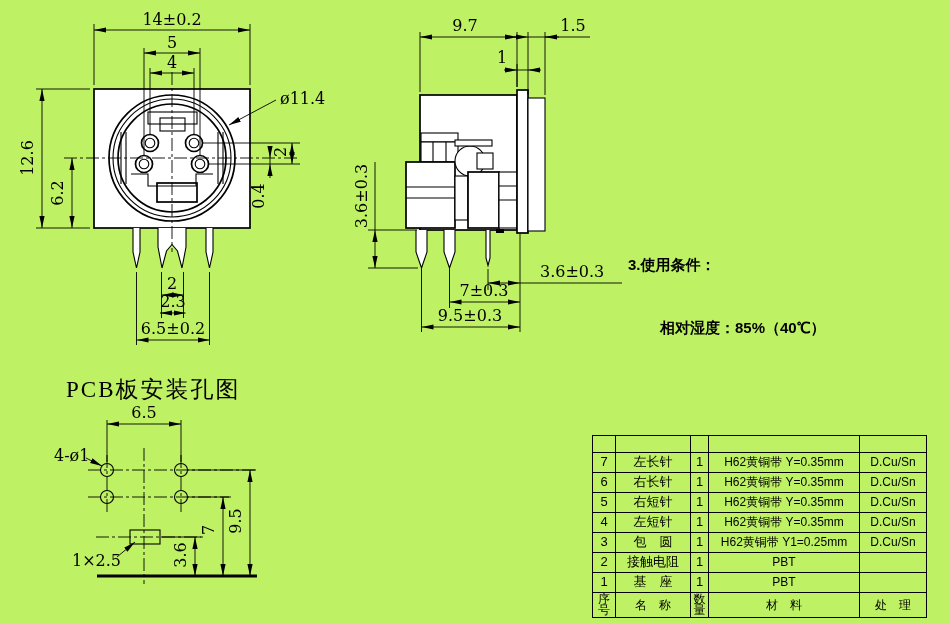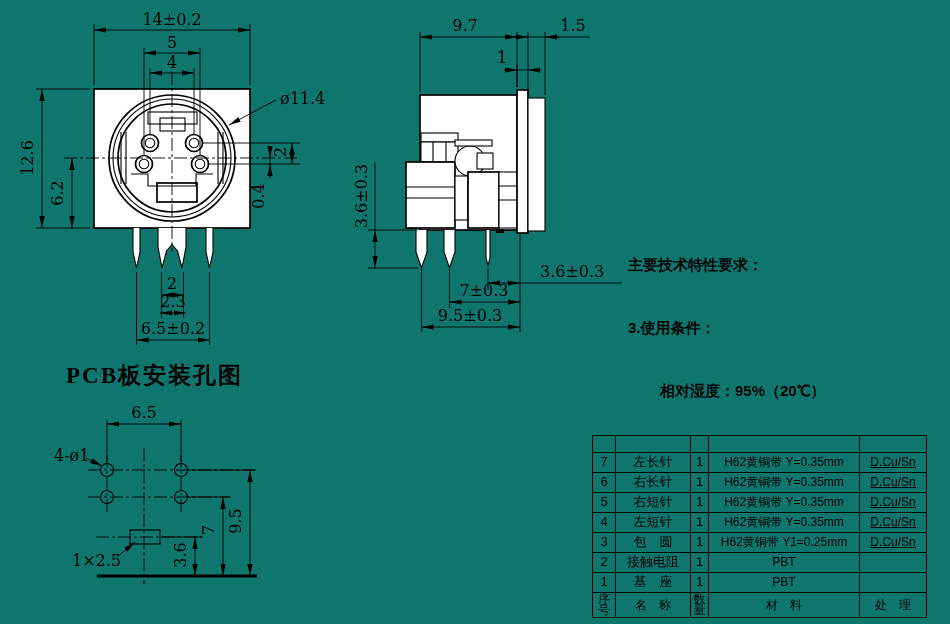--- a/index.html
+++ b/index.html
@@ -1,46 +1,46 @@
 <!DOCTYPE html>
 <html><head>
 <meta charset="utf-8">
 <style>
   html,body{margin:0;padding:0;background:#fff;}
-  #canvas{position:relative;width:950px;height:624px;background:#0f766e;overflow:hidden;
+  #canvas{position:relative;width:950px;height:624px;background:#bef264;overflow:hidden;
           font-family:"Liberation Sans",sans-serif;color:#000;}
   svg{position:absolute;left:0;top:0;}
   
   .o  {fill:none;stroke:#000;stroke-width:1.7;}
   .of {fill:#fff;stroke:#000;stroke-width:1.7;}
   .o2 {fill:none;stroke:#000;stroke-width:1.1;}
   .of2{fill:#fff;stroke:#000;stroke-width:1.1;}
   .e  {fill:none;stroke:#000;stroke-width:0.9;}
   .d  {fill:none;stroke:#000;stroke-width:0.9;}
   .c  {fill:none;stroke:#000;stroke-width:0.9;stroke-dasharray:13 3 3 3;}
   .t  {font-family:"DejaVu Serif",serif;font-size:16px;fill:#000;}
   .tm {text-anchor:middle;}
   
-  .pcb-title{position:absolute;left:66px;top:360px;font-family:"Liberation Serif",serif;
-             font-size:23px;letter-spacing:2px;font-weight:700;}
+  .pcb-title{position:absolute;left:66px;top:374px;font-family:"Liberation Serif",serif;
+             font-size:23px;letter-spacing:2px;font-weight:400;}
   
   .tech{position:absolute;left:628px;top:212px;font-size:15px;font-weight:bold;
         line-height:21px;white-space:pre;}
   .tech .ln{height:21px;}
   .tech .ind{padding-left:32px;}
   
   .bom{position:absolute;left:592px;top:435px;border-collapse:collapse;table-layout:fixed;
        width:334px;font-size:13px;}
   .bom td{border:1px solid #000;text-align:center;vertical-align:middle;padding:0;
           overflow:hidden;word-break:break-all;line-height:1.1;}
   .bom tr.r0 td{height:16px;}
   .bom tr.rr td{height:19px;}
   .bom tr.hd td{height:24px;font-size:12px;line-height:11px;}
   .bom td.mat{font-size:12px;}
-  .bom td.fin{font-size:12px;text-decoration:underline;}
+  .bom td.fin{font-size:12px;}
 </style>
 </head>
 <body>
 
 <div id="canvas">
 
 <svg width="950" height="624" viewBox="0 0 950 624">
   <defs>
     <marker id="ar" viewBox="0 0 12 6" refX="12" refY="3" markerWidth="12" markerHeight="6" orient="auto-start-reverse" markerUnits="userSpaceOnUse">
       <path d="M12,3 L0,0.4 L0,5.6 Z" fill="#000"></path>
@@ -182,23 +182,22 @@
     <text class="t" x="72" y="566">1×2.5</text>
     <text class="t tm" transform="translate(241,521) rotate(-90)">9.5</text>
     <text class="t tm" transform="translate(214,530) rotate(-90)">7</text>
     <text class="t tm" transform="translate(186,555) rotate(-90)">3.6</text>
   </g>
 </svg>
 
 <div class="pcb-title">PCB板安装孔图</div>
 
 <div class="tech">
-  <div class="ln">主要技术特性要求：</div>
   <div class="ln">3.使用条件：</div>
-  <div class="ln ind">相对湿度：95%（20℃）</div>
+  <div class="ln ind">相对湿度：85%（40℃）</div>
   
   
   
   
 </div>
 
 <table class="bom">
   <colgroup>
         <col style="width:23px">
         <col style="width:75px">

